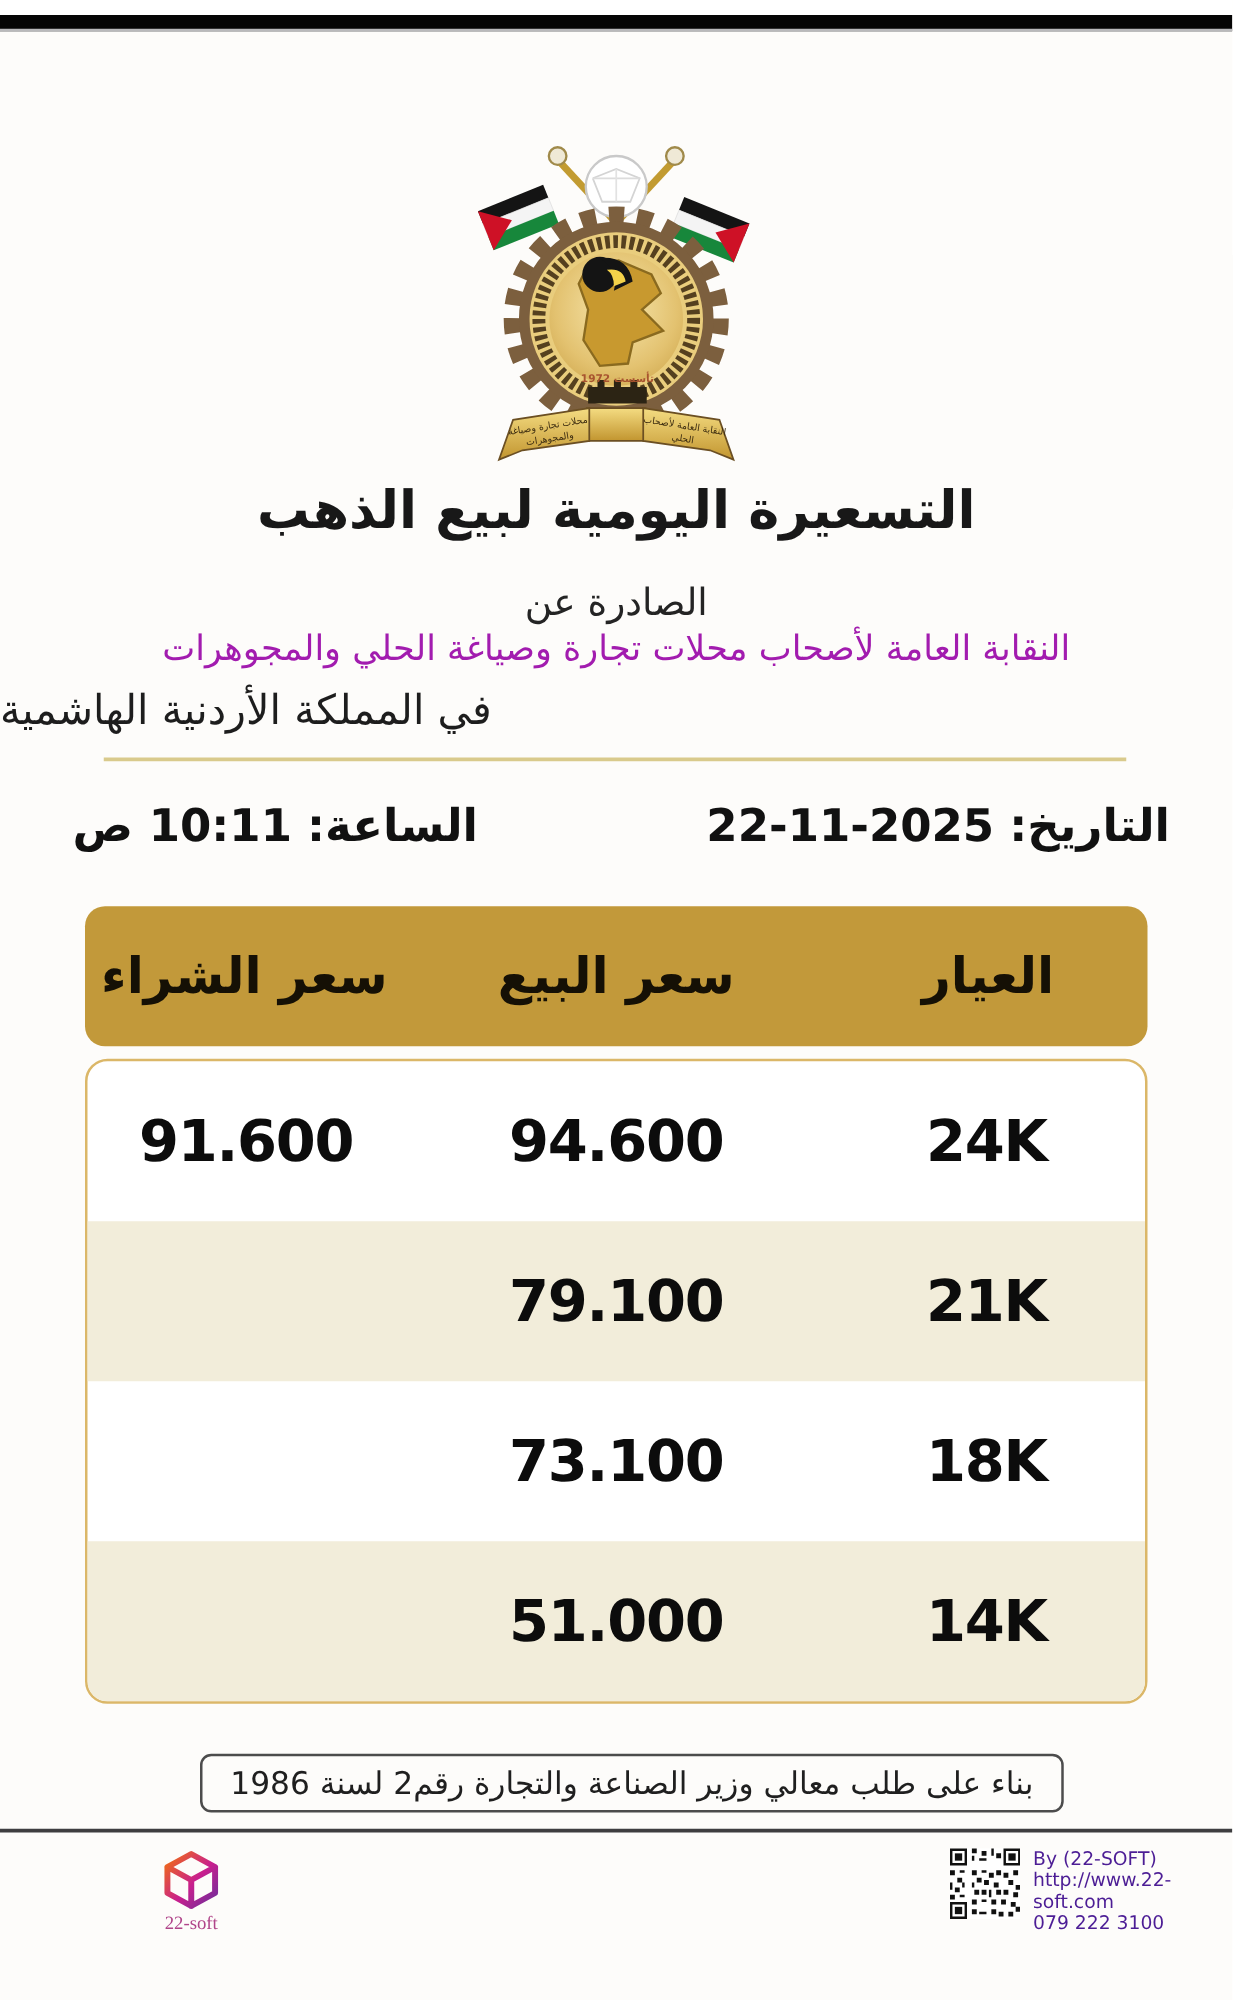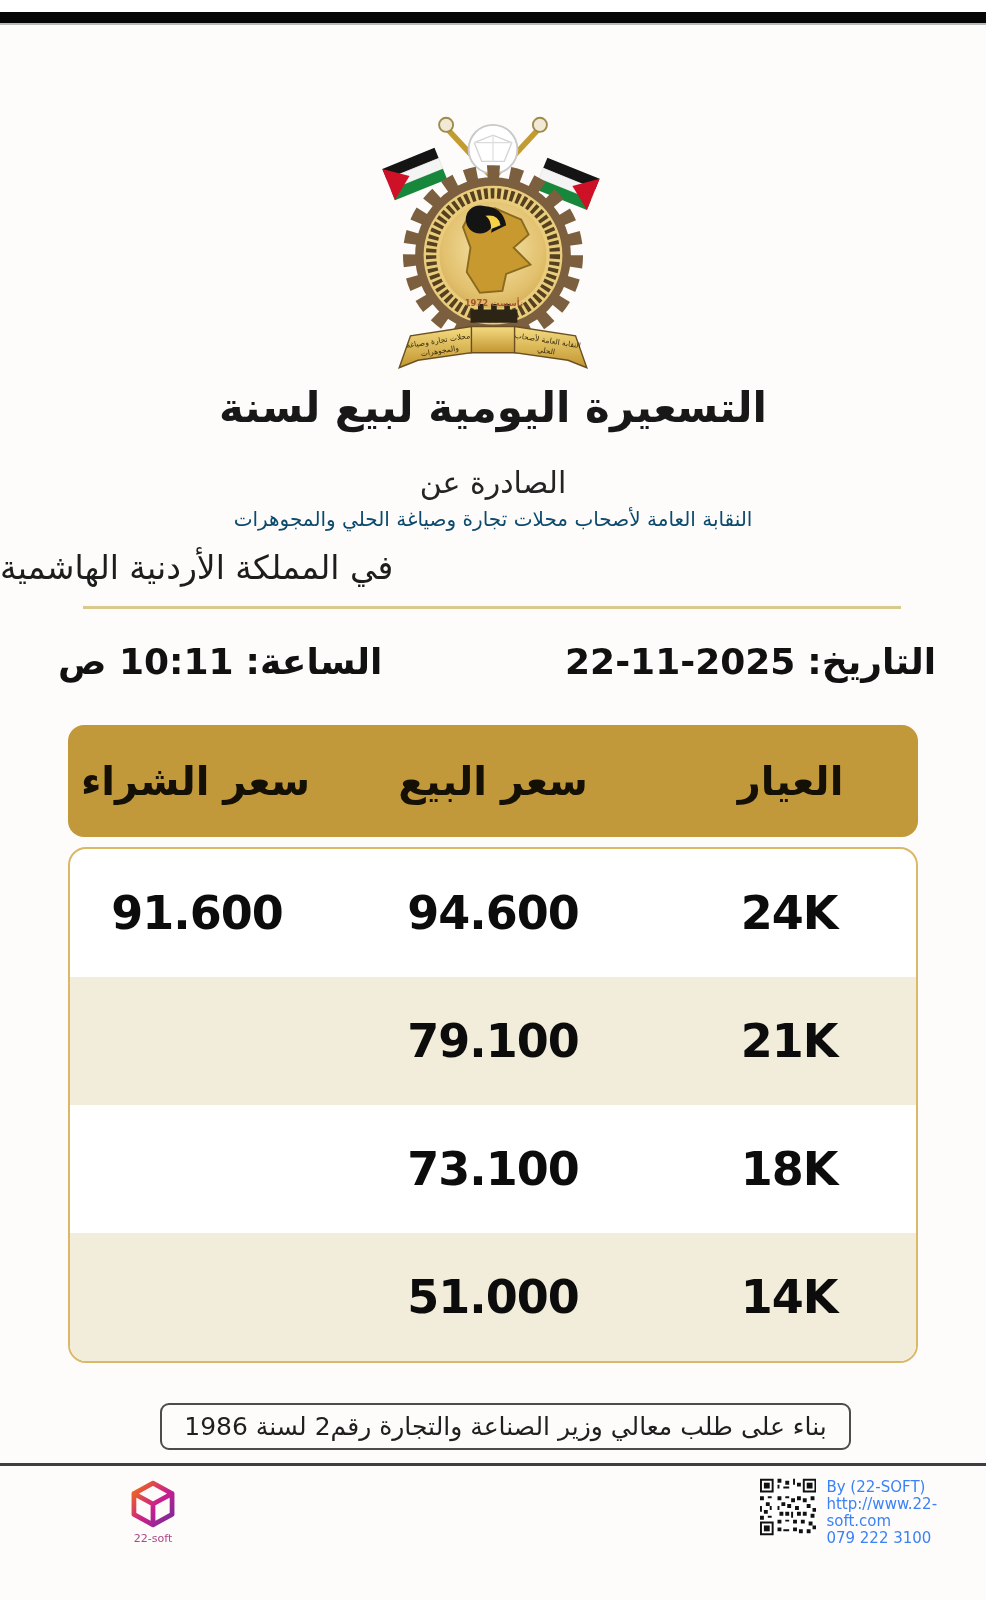--- a/index.html
+++ b/index.html
@@ -8,21 +8,21 @@
     background:#fdfcfa;overflow:hidden;
     font-family:"DejaVu Sans",sans-serif;color:#1b1b1b;
   }
   .top-bar{height:11px;background:#050505;border-bottom:2px solid #b9b9bb;}
   .emblem-wrap{margin-top:82px;height:272px;display:flex;justify-content:center;}
   .page-title{
     margin:0;text-align:center;font-size:42px;line-height:58px;
     font-weight:700;color:#181818;direction:rtl;
   }
   .issued{margin-top:32px;text-align:center;font-size:30px;line-height:28px;color:#242424;direction:rtl;}
-  .issuer1{margin-top:5px;text-align:center;font-size:20px;line-height:34px;color:#0c4a6e;direction:rtl;}
+  .issuer1{margin-top:5px;text-align:center;font-size:28px;line-height:34px;color:#a21caf;direction:rtl;}
   .issuer2{margin-top:12px;text-align:left;font-size:33px;line-height:40px;color:#1d1d1d;direction:rtl;}
   .gold-divider{margin:18px 85px 0 83px;border-top:3px solid #d9ca8c;}
   .datetime-row{
     margin:30px 50px 0 58px;direction:rtl;display:flex;justify-content:space-between;
     font-size:36px;line-height:46px;font-weight:700;color:#111;
   }
   .dt-group{display:flex;gap:12px;}
   .gold-table{margin:40px 68px 0;}
   .thead{
     height:112px;background:#c2993a;border-radius:16px;
@@ -41,23 +41,23 @@
   }
   .trow.alt{background:#f2edda;}
   .note-wrap{margin-top:40px;text-align:center;padding-left:25px;}
   .note-box{
     display:inline-block;border:2px solid #4c4c4c;border-radius:9px;
     padding:7px 22px;font-size:25px;color:#1f1f1f;direction:rtl;background:#fdfcfa;
   }
   .bottom-rule{margin-top:13px;border-top:3px solid #3e3e40;}
   .credits{position:relative;height:110px;}
   .soft-logo{position:absolute;left:116px;top:12px;width:74px;text-align:center;}
-  .soft-logo-text{font-size:11px;color:#b0458a;line-height:10px;}
+  .soft-logo-text{font-size:15px;color:#b0458a;line-height:10px;font-family:Liberation Serif, serif;}
   .qr-credit{position:absolute;left:760px;top:10px;display:flex;gap:10px;align-items:flex-start;}
-  .credit-lines{font-size:15px;line-height:17px;color:#3b82f6;direction:ltr;padding-top:3px;}
+  .credit-lines{font-size:15px;line-height:17px;color:#4c1d95;direction:ltr;padding-top:3px;}
 </style>
 </head>
 <body>
 
 <div class="page">
 
   <div class="top-bar"></div>
 
   <div class="emblem-wrap">
     <svg width="240" height="272" viewBox="0 0 240 290">
@@ -134,21 +134,21 @@
           <text x="62" y="263" text-anchor="middle" font-size="8" fill="#3c2c10" direction="rtl">والمجوهرات</text>
         </g>
         <g transform="rotate(9 180 252)">
           <text x="178" y="252" text-anchor="middle" font-size="8" fill="#3c2c10" direction="rtl">النقابة العامة لأصحاب</text>
           <text x="178" y="263" text-anchor="middle" font-size="8" fill="#3c2c10" direction="rtl">الحلي</text>
         </g>
       </g>
     </svg>
   </div>
 
-  <h1 class="page-title">التسعيرة اليومية لبيع لسنة</h1>
+  <h1 class="page-title">التسعيرة اليومية لبيع الذهب</h1>
 
   <div class="issued">الصادرة عن</div>
   <div class="issuer1">النقابة العامة لأصحاب محلات تجارة وصياغة الحلي والمجوهرات</div>
   <div class="issuer2">في المملكة الأردنية الهاشمية</div>
 
   <div class="gold-divider"></div>
 
   <div class="datetime-row">
     <div class="dt-group">
       <span>التاريخ:</span>

